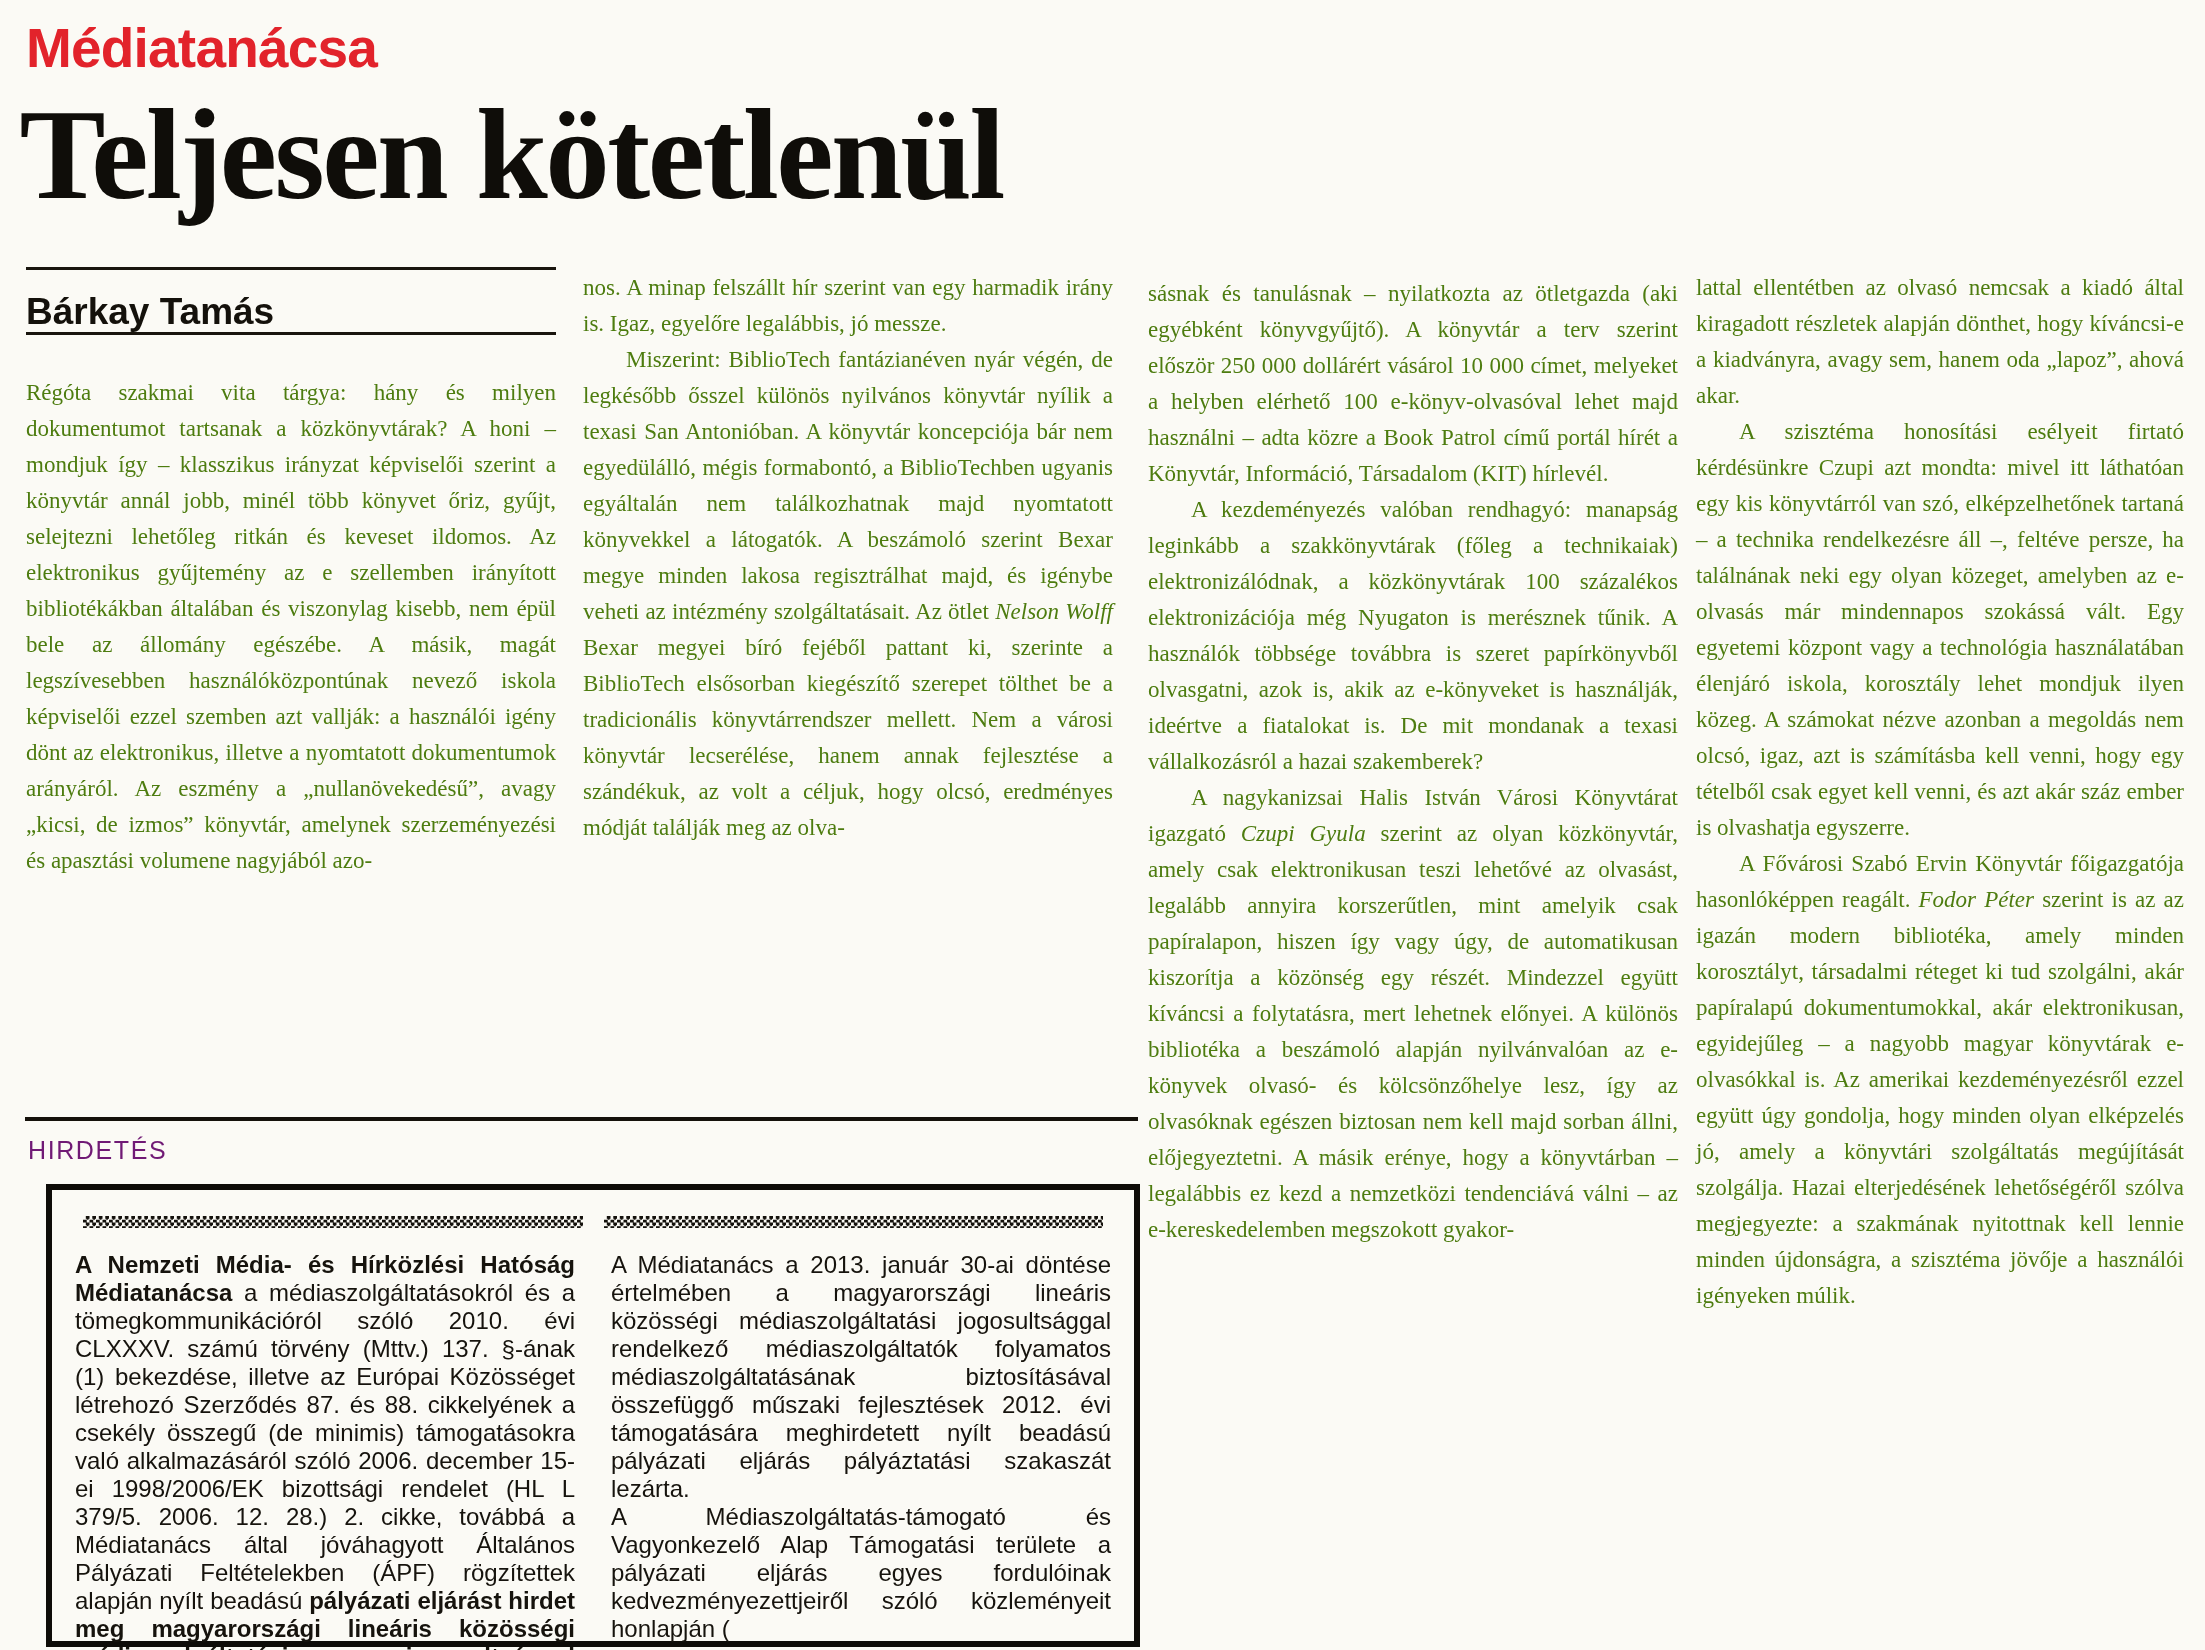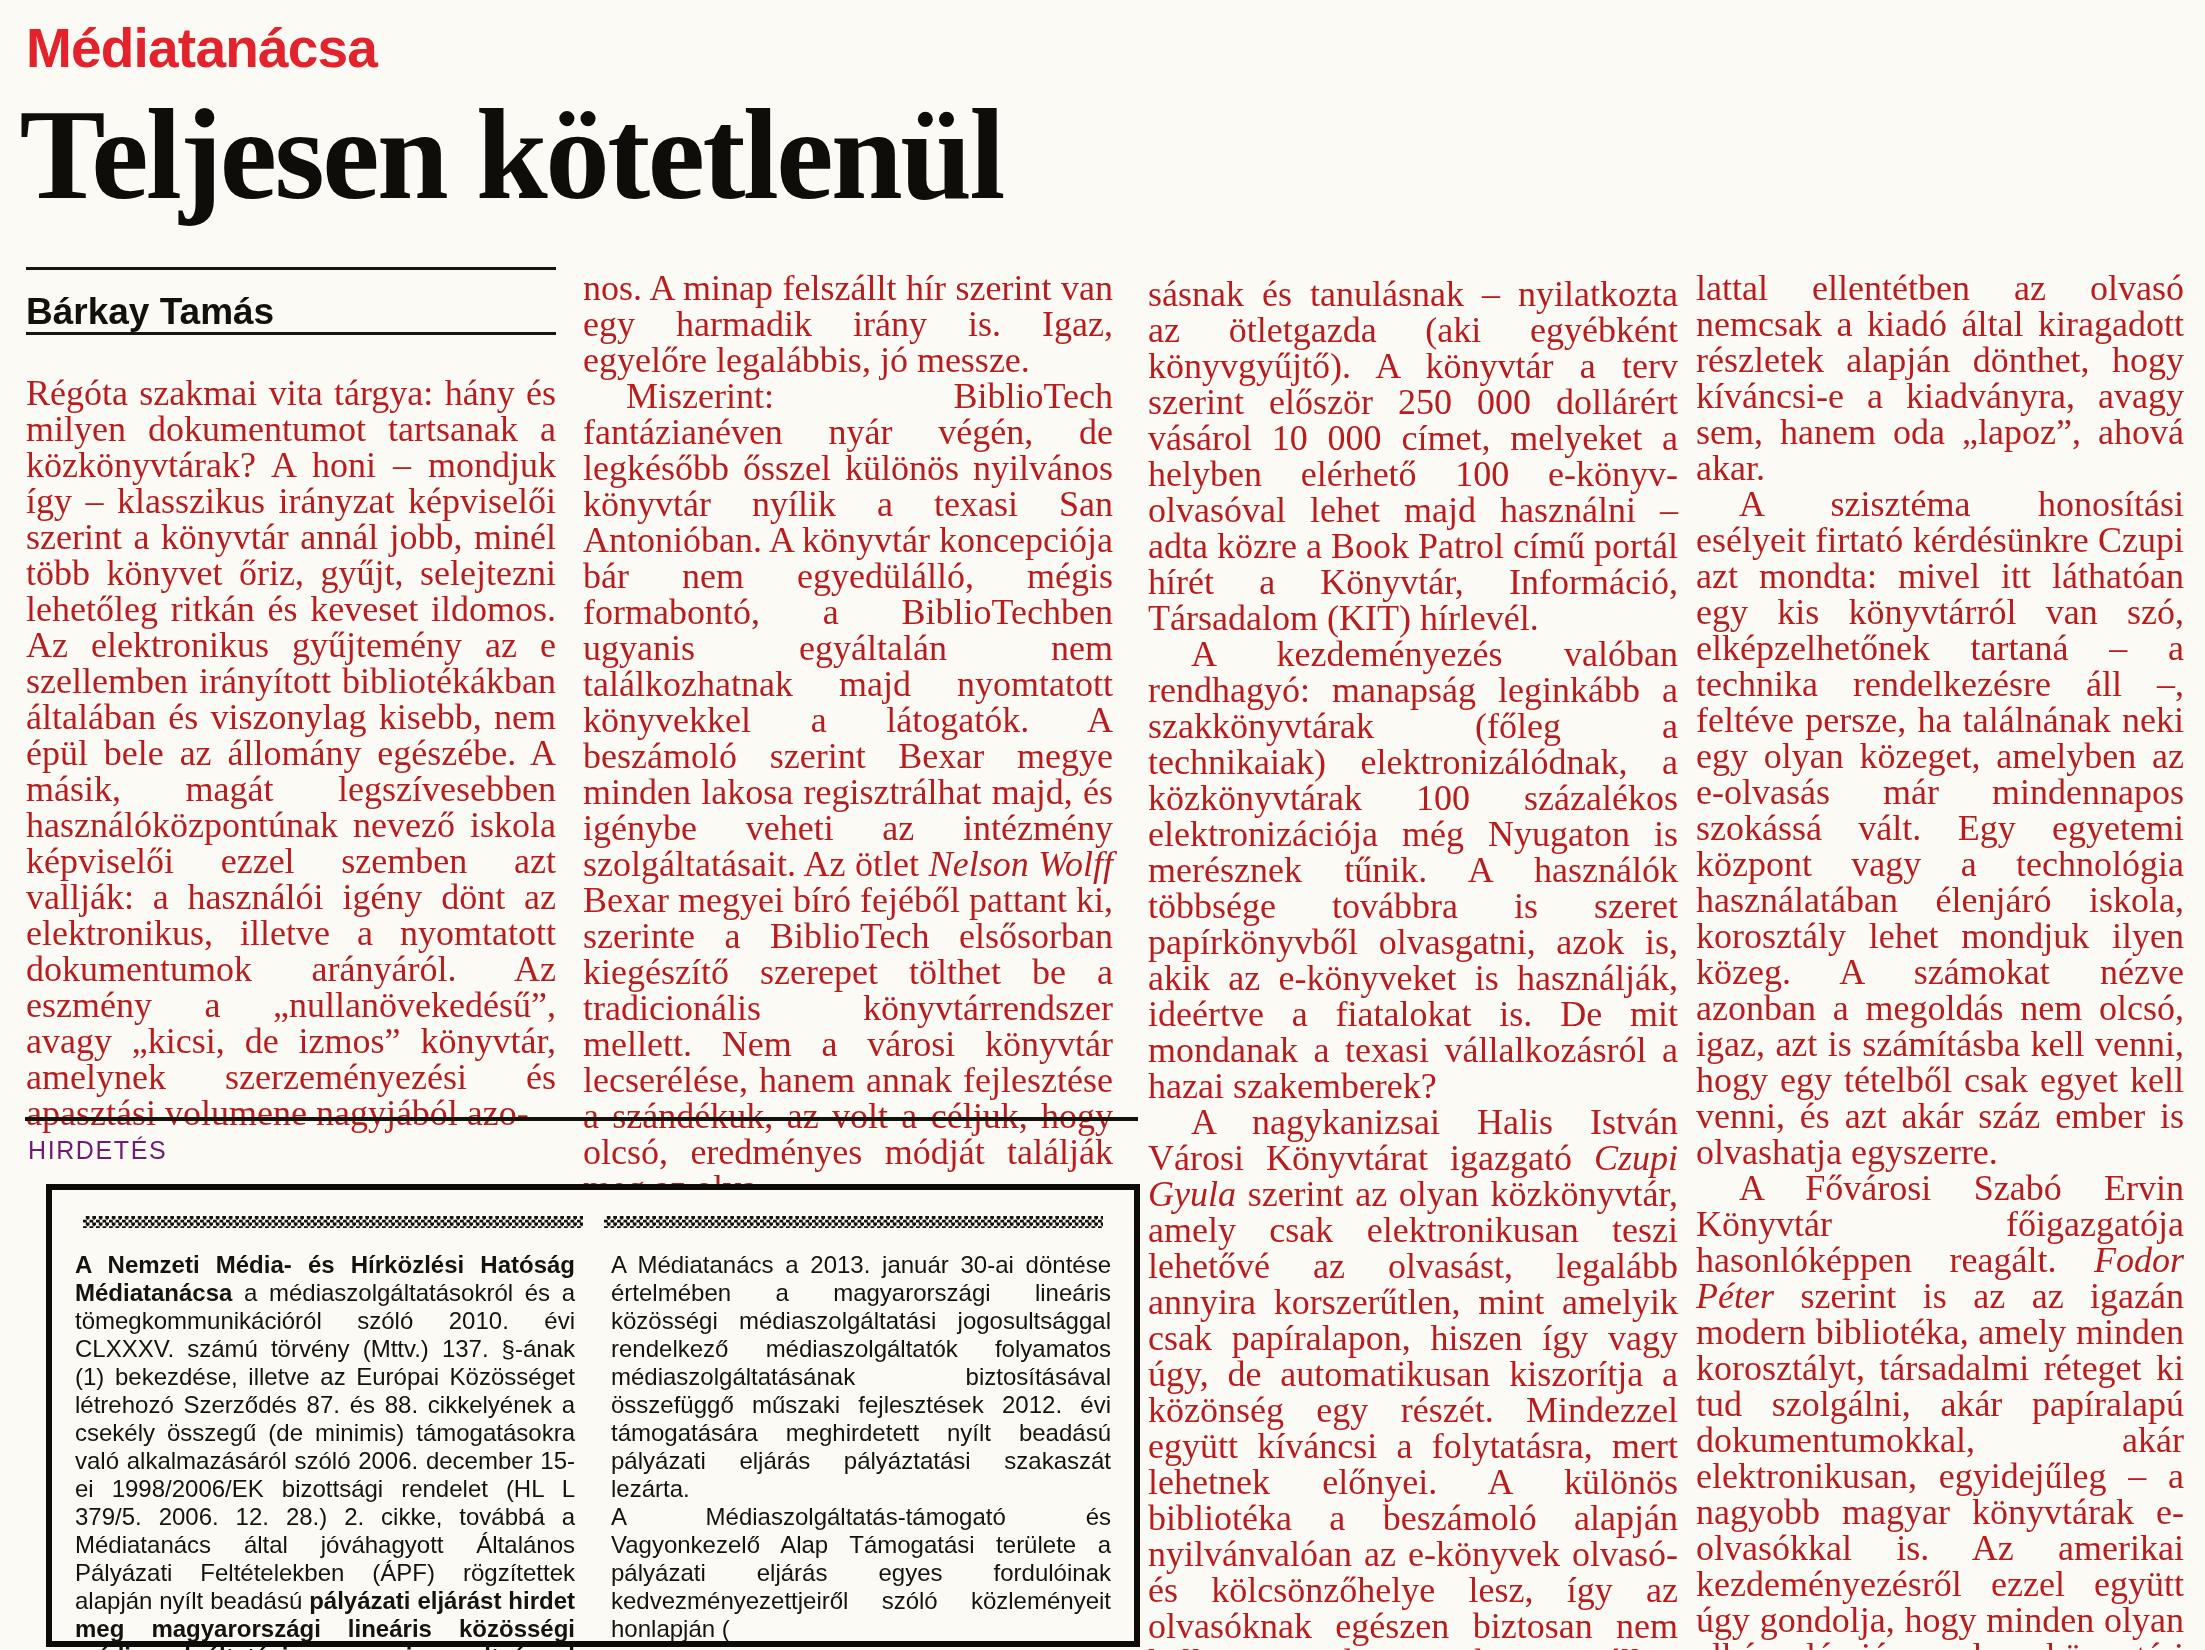--- a/index.html
+++ b/index.html
@@ -8,21 +8,21 @@
     background:#fbfaf5;color:#16130e;
     font-family:"Liberation Serif", serif;
   }
   .kicker{position:absolute;left:26px;top:16.4px;display:flex;align-items:baseline;gap:23px;white-space:nowrap;}
   .kicker-label{font-family:"Liberation Sans",sans-serif;font-weight:bold;font-size:55px;letter-spacing:-0.8px;color:var(--accent,#e2232b);}
   .kicker-title{font-size:51px;color:#14110c;}
   .headline{position:absolute;left:19.6px;top:90px;font-size:129px;font-weight:bold;letter-spacing:-2.5px;line-height:1;color:#0f0d09;}
   .byline-block{position:absolute;left:26px;top:267px;width:530px;height:68px;box-sizing:border-box;
     border-top:3.3px solid #19150e;border-bottom:3.3px solid #19150e;padding-top:21px;}
   .byline-name{font-family:"Liberation Sans",sans-serif;font-weight:bold;font-size:37px;color:#14110b;}
-  .col{position:absolute;text-align:justify;font-size:36px;line-height:36px;color:#b91c1c;}
+  .col{position:absolute;text-align:justify;font-size:23px;line-height:36px;color:#4d7c0f;}
   .col p{margin:0;}
   .col p.indent{text-indent:43px;}
   #col1{left:26px;top:375px;width:530px;}
   #col2{left:583px;top:270px;width:530px;}
   #col3{left:1148px;top:270px;width:530px;margin-top:6px;}
   #col4{left:1696px;top:270px;width:488px;}
   .italic{font-style:italic;}
   .bold{font-weight:bold;}
   .section-rule{position:absolute;left:24.6px;top:1117px;width:1113px;height:4.1px;background:#15110b;}
   .hirdetes{position:absolute;left:28px;top:1136px;font-family:"Liberation Sans",sans-serif;font-size:25px;letter-spacing:1.6px;color:#701a75;}

